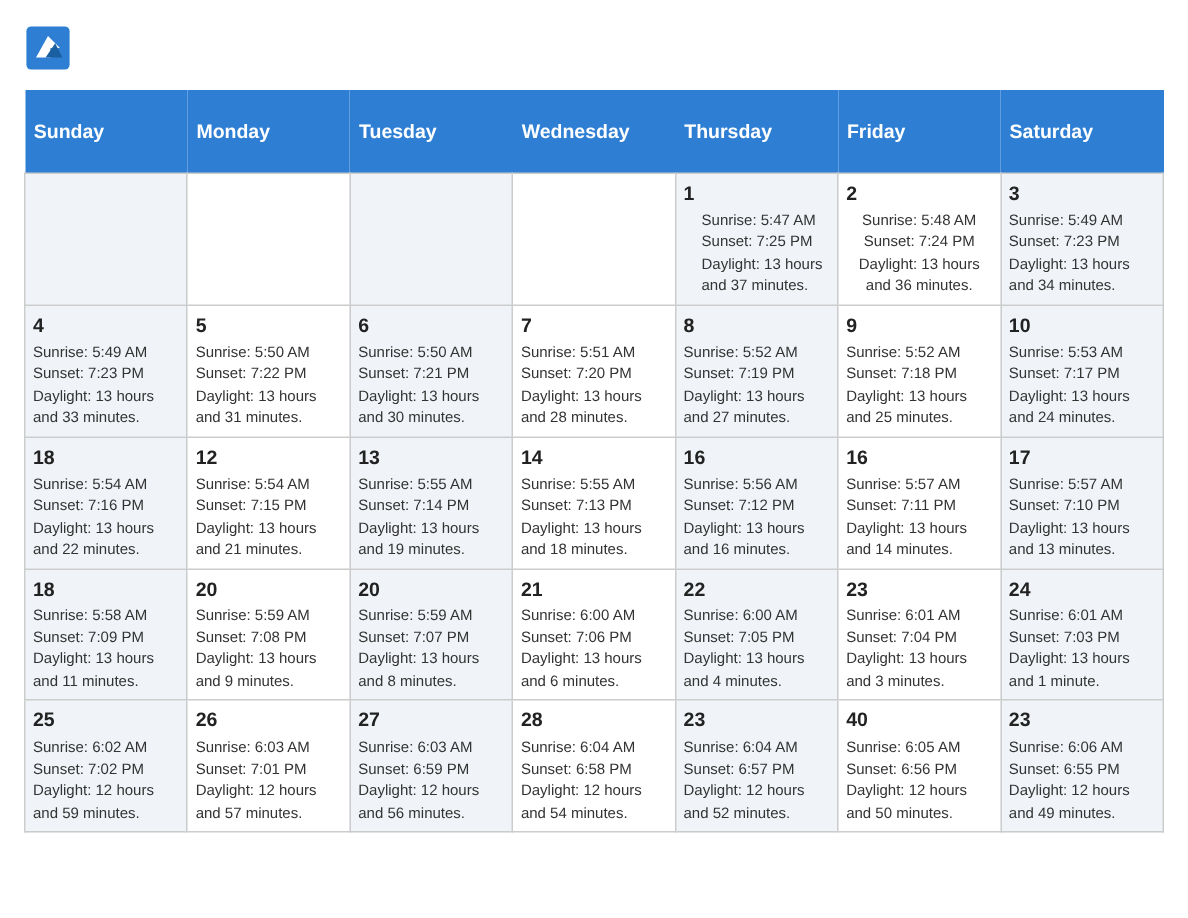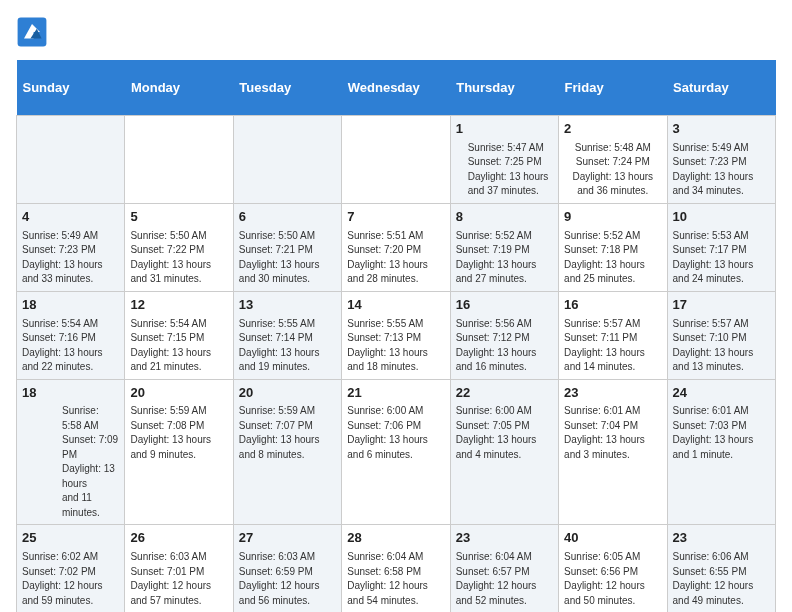--- a/index.html
+++ b/index.html
@@ -246,21 +246,21 @@
           <span class="day-num">17</span>
           <div class="day-info" style="white-space: pre-line;">Sunrise: 5:57 AM
 Sunset: 7:10 PM
 Daylight: 13 hours
 and 13 minutes.</div>
         </td>
       </tr>
       <tr>
         <td>
           <span class="day-num">18</span>
-          <div class="day-info" style="white-space: pre-line; margin-left: 40px;">Sunrise: 5:58 AM
+          <div class="day-info" style="white-space: pre-line;">Sunrise: 5:58 AM
 Sunset: 7:09 PM
 Daylight: 13 hours
 and 11 minutes.</div>
         </td>
         <td>
           <span class="day-num">20</span>
           <div class="day-info" style="white-space: pre-line;">Sunrise: 5:59 AM
 Sunset: 7:08 PM
 Daylight: 13 hours
 and 9 minutes.</div>

